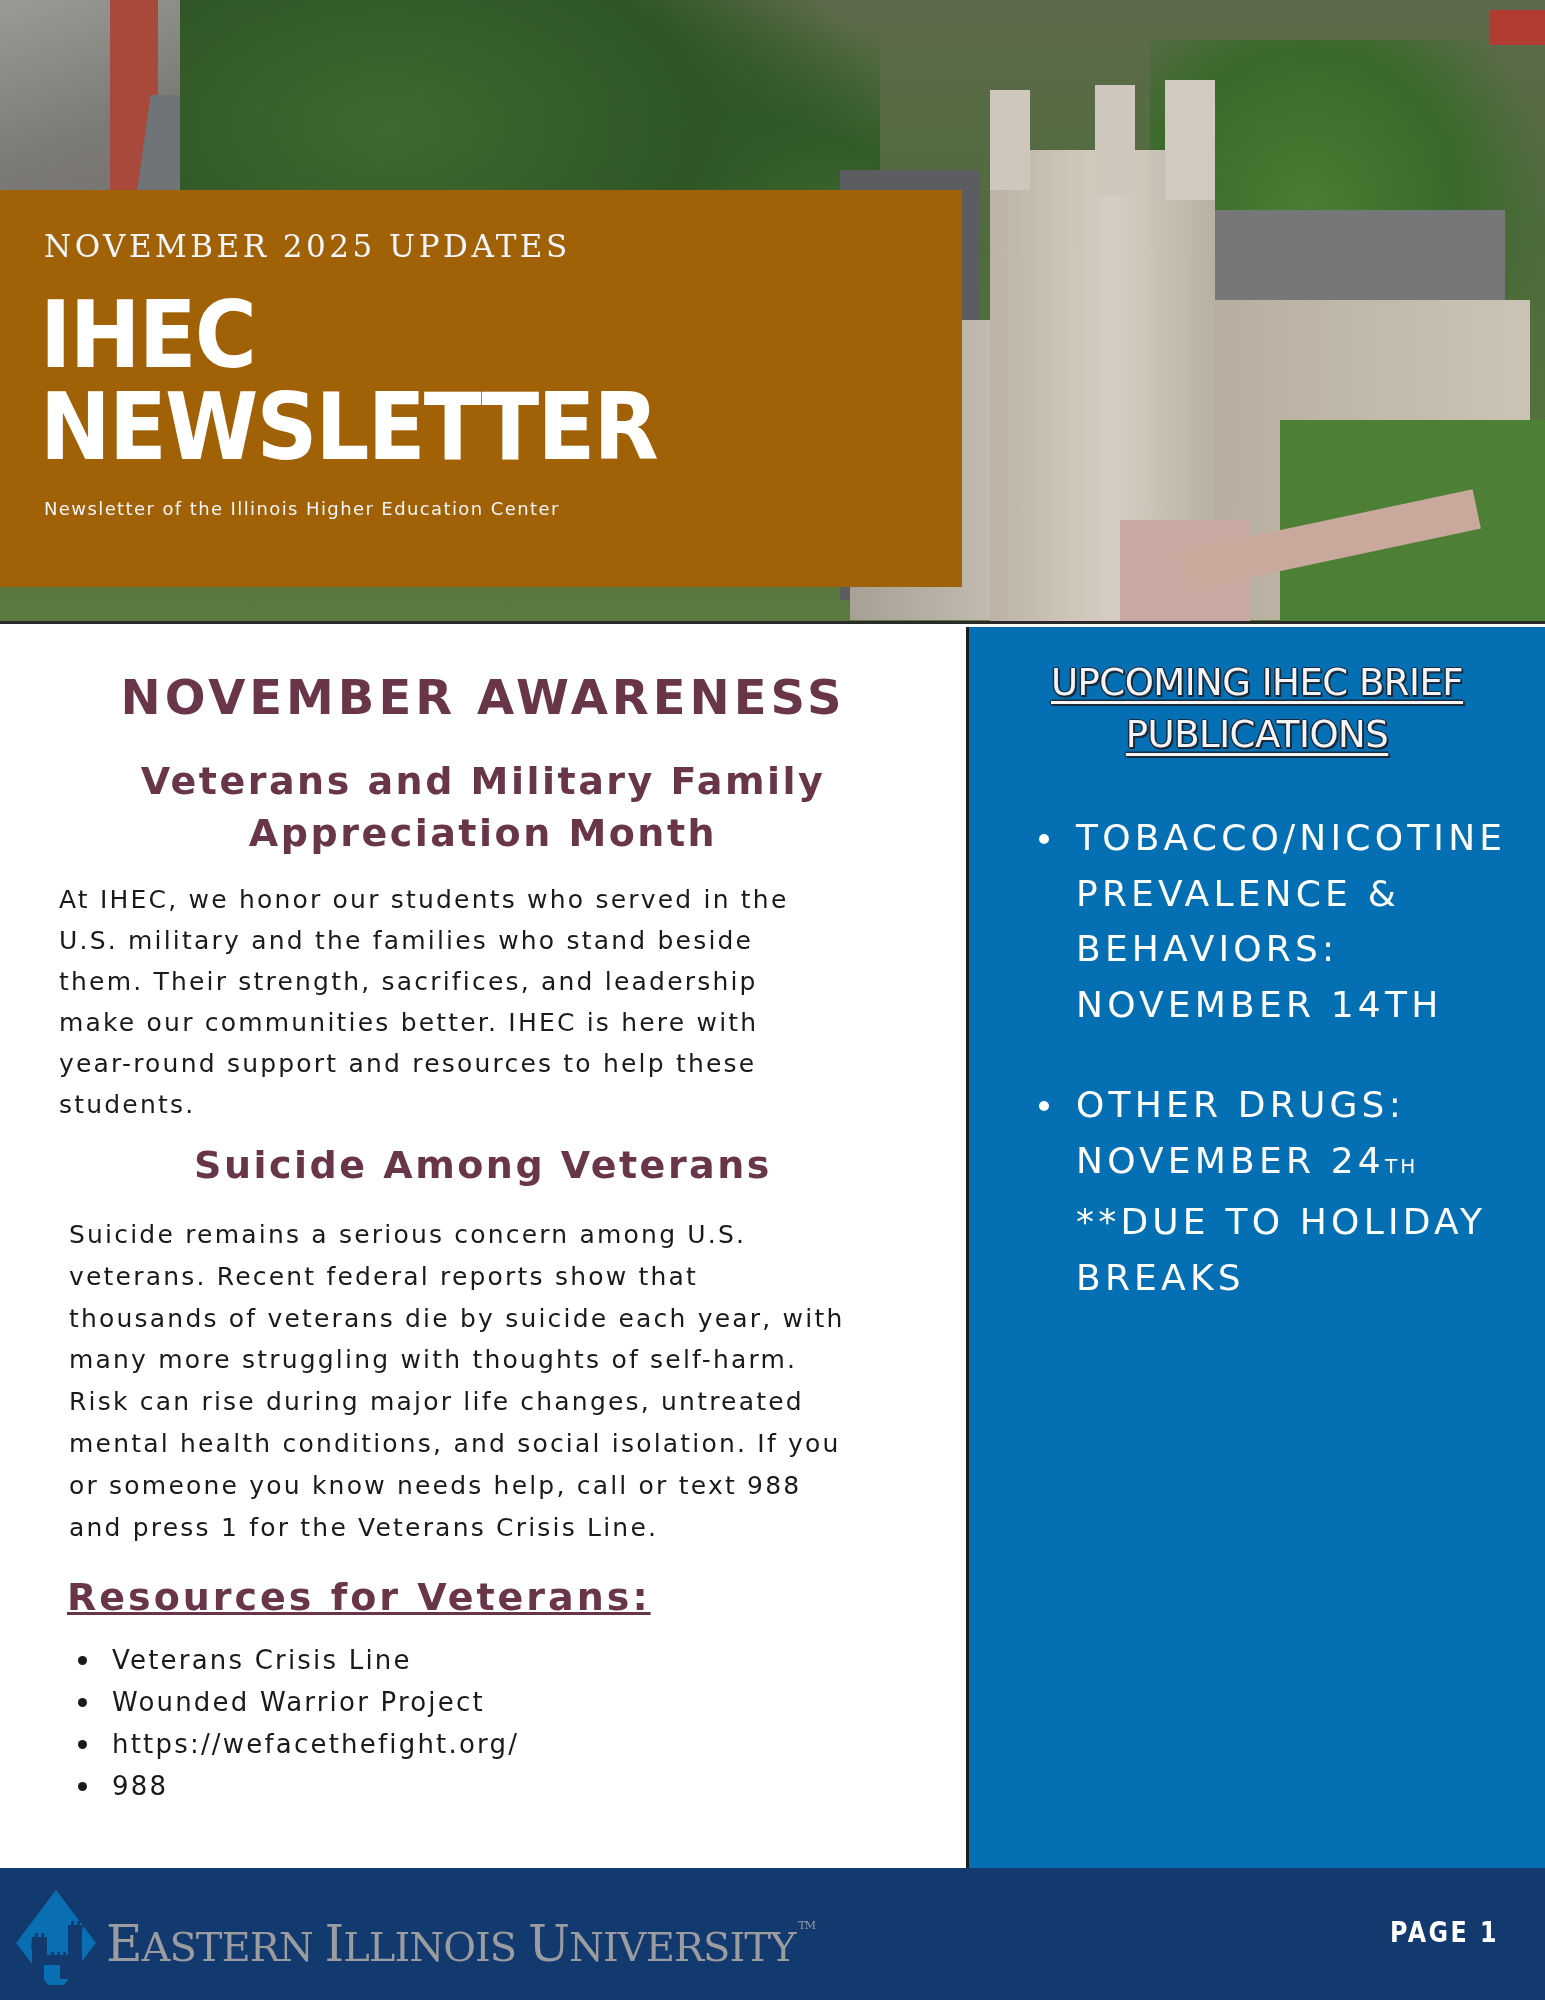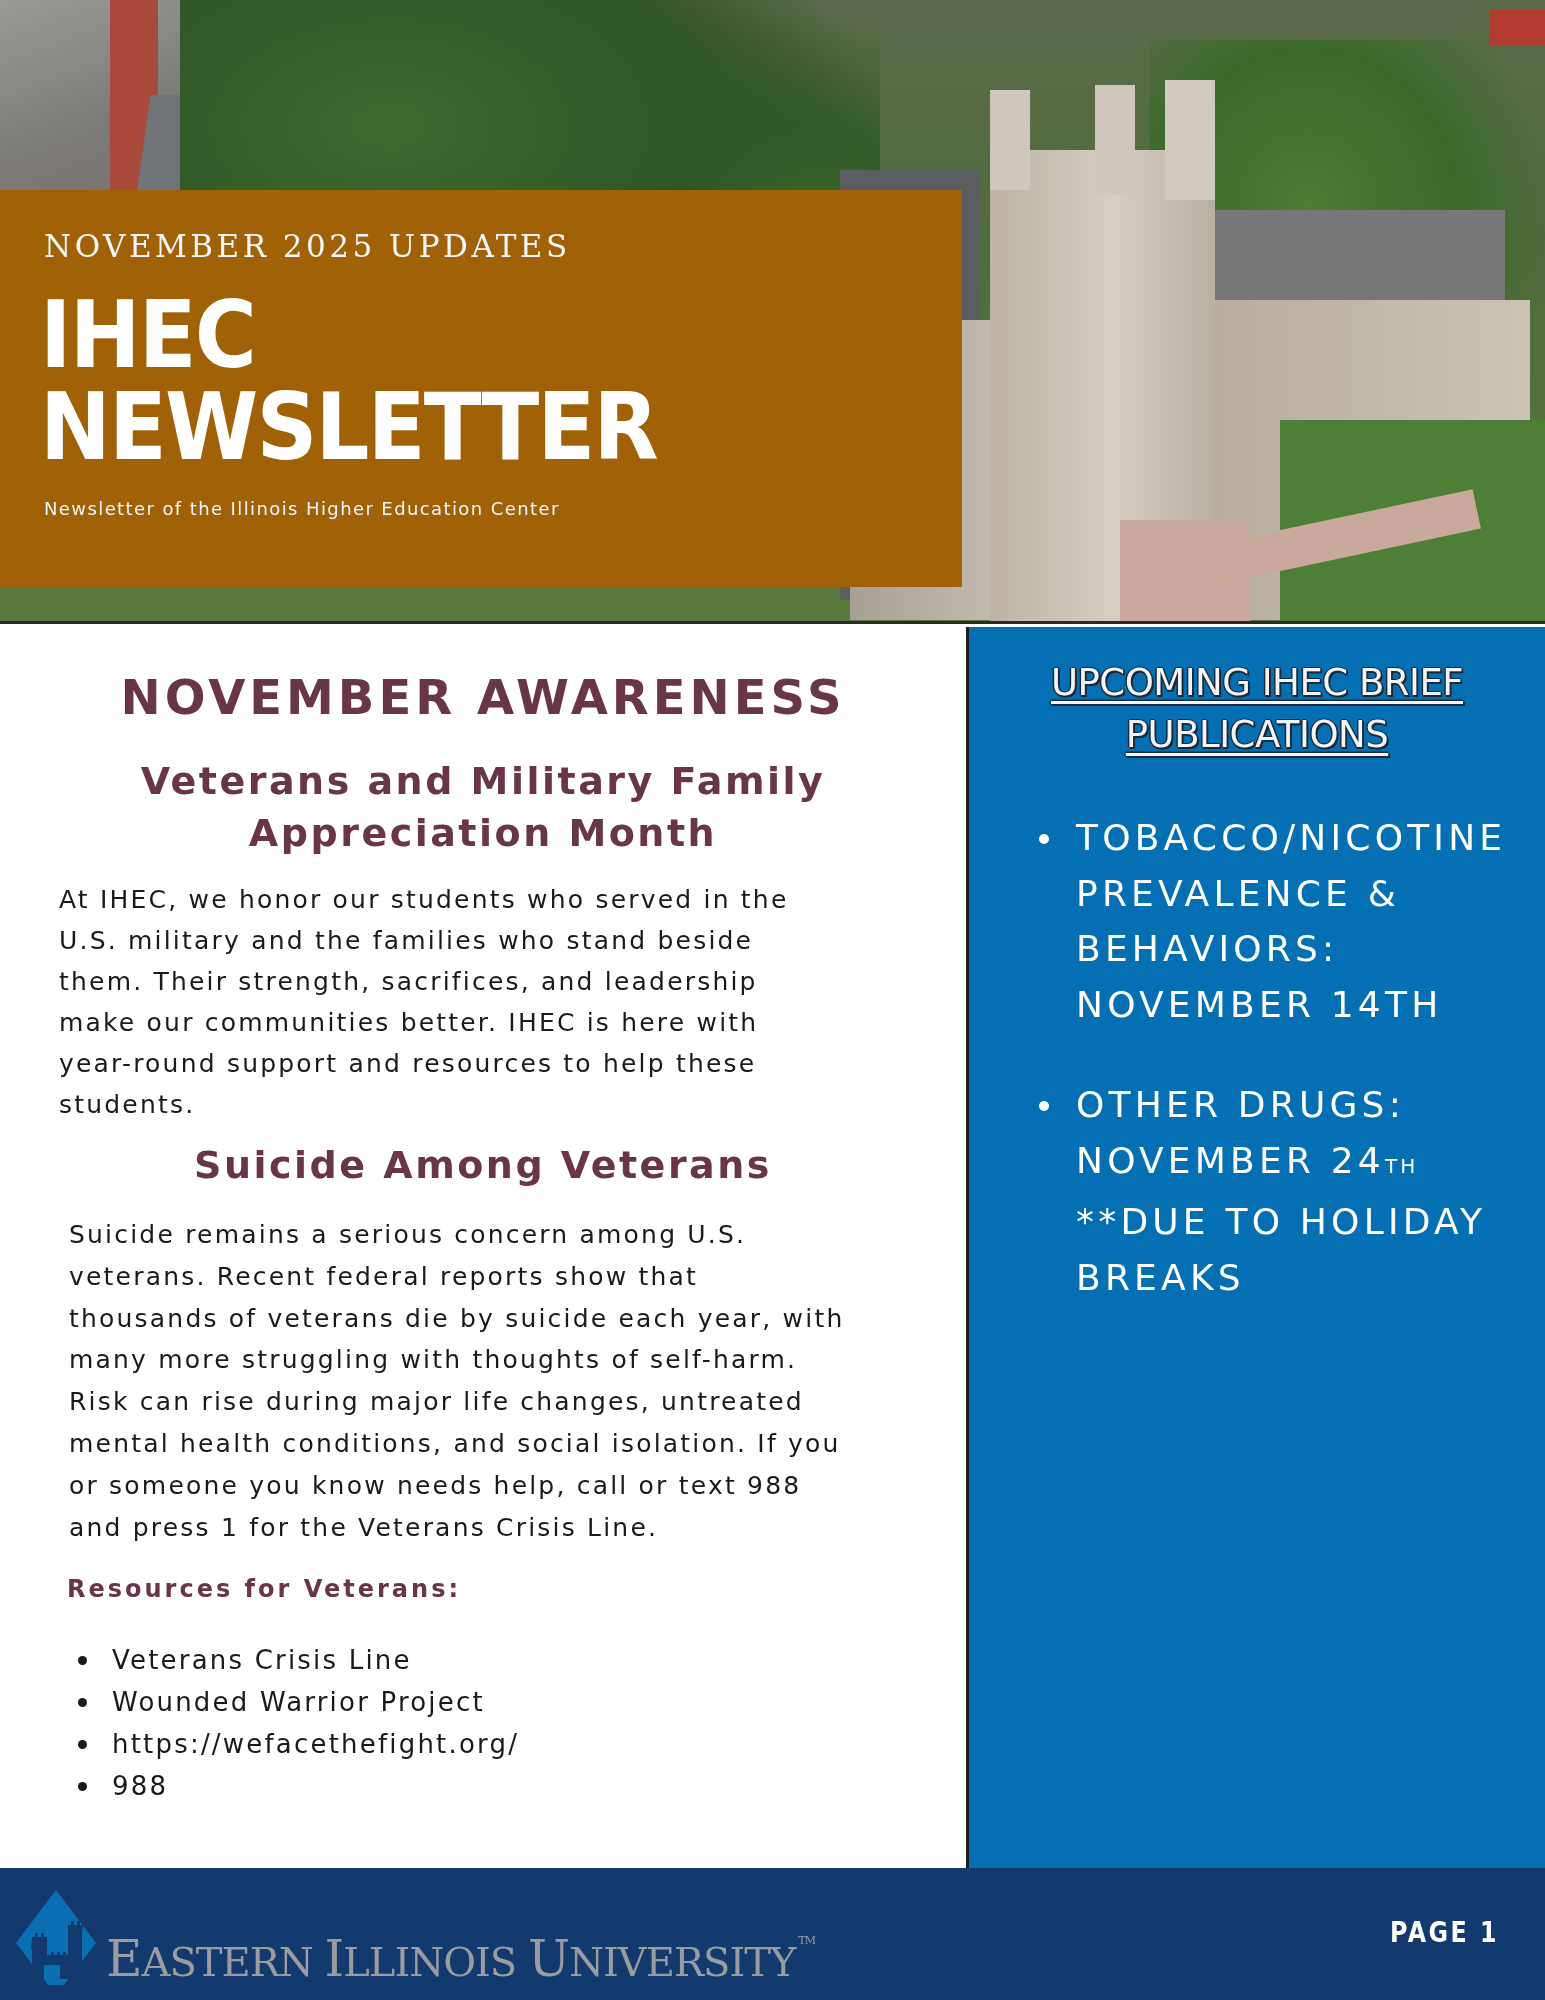--- a/index.html
+++ b/index.html
@@ -45,42 +45,42 @@
   .left-col { position:absolute; left:0; top:627px; width:966px; height:1241px; background:#ffffff; }
   .maroon { color:#693549; }
   .h-main { position:absolute; left:0; width:966px; top:42px; text-align:center; font-weight:bold; font-size:48px; letter-spacing:4px; }
   .h-sub { position:absolute; left:0; width:966px; text-align:center; font-weight:bold; font-size:38px; letter-spacing:2.5px; line-height:52px; }
   .h-sub.s1 { top:128px; }
   .h-sub.s2 { top:512px; }
   .body-text { position:absolute; font-size:25px; line-height:41px; letter-spacing:2.2px; color:#1a1a1a; }
   .body-text .ln { display:block; white-space:nowrap; }
   .body-text.b1 { left:59px; top:252px; }
   .body-text.b2 { left:69px; top:587px; line-height:41.8px; }
-  .h-res { position:absolute; left:67px; top:948px; font-weight:bold; font-size:24px; letter-spacing:3px; }
+  .h-res { position:absolute; left:67px; top:948px; font-weight:bold; font-size:38px; letter-spacing:3px;text-decoration:underline; }
   .res-list { position:absolute; left:78px; top:1012px; margin:0; padding:0; list-style:none; }
   .res-list li { position:relative; padding-left:34px; font-size:26px; line-height:42px; letter-spacing:2.2px; color:#1a1a1a; }
   .res-list li .dot { position:absolute; left:0; top:17px; width:9px; height:9px; border-radius:50%; background:#1a1a1a; }
 
   
   .right-panel { position:absolute; left:966px; top:627px; width:579px; height:1241px; background:#0470b3; border-left:3px solid #1d1d1d; box-sizing:border-box; }
   .rp-heading { position:absolute; left:0; width:576px; top:30px; text-align:center; color:#f3f4f6; font-weight:normal; font-size:37px; line-height:52px; letter-spacing:-0.5px;
     text-shadow: -1.5px 0 #1b2a3a, 1.5px 0 #1b2a3a, 0 -1.5px #1b2a3a, 0 1.5px #1b2a3a, 2px 2px 0 #1b2a3a; }
   .rp-heading span { text-decoration:underline; text-decoration-thickness:3px; text-underline-offset:6px; }
   .pub-list { position:absolute; left:70px; top:183px; margin:0; padding:0; list-style:none; }
   .pub-item { position:relative; padding-left:37px; color:#ffffff; font-size:36px; line-height:55.5px; letter-spacing:4.2px; }
   .pub-item + .pub-item { margin-top:45px; }
   .pub-item .dot { position:absolute; left:0; top:24px; width:10px; height:10px; border-radius:50%; background:#ffffff; }
   .pub-item .ln { display:block; white-space:nowrap; }
   .pub-item sup { font-size:20px; letter-spacing:3px; vertical-align:baseline; }
 
   
   .footer { position:absolute; left:0; top:1868px; width:1545px; height:132px; background:#133a6f; }
   .logo { position:absolute; left:14px; top:17px; width:760px; height:100px; }
   .logo svg { position:absolute; left:0; top:0; }
-  .logo-text { position:absolute; left:92px; top:30px; font-family:"DejaVu Serif", serif; color:#9a9ca0; font-size:40px; letter-spacing:-1px; white-space:nowrap;margin-top:15px; }
+  .logo-text { position:absolute; left:92px; top:30px; font-family:"DejaVu Serif", serif; color:#9a9ca0; font-size:40px; letter-spacing:-1px; white-space:nowrap; }
   .logo-text .cap { font-size:50px; }
   .logo-text sup { font-size:11px; vertical-align:top; position:relative; top:4px; margin-left:3px; }
   .page-label { position:absolute; left:1390px; top:47px; color:#ffffff; font-weight:bold; font-size:29px; letter-spacing:3px; transform:scaleX(0.82); transform-origin:left; }
 </style>
 </head>
 <body>
 
 <div class="hero">
   <div class="left-bldgs"></div>
   <div class="chimney"></div>

